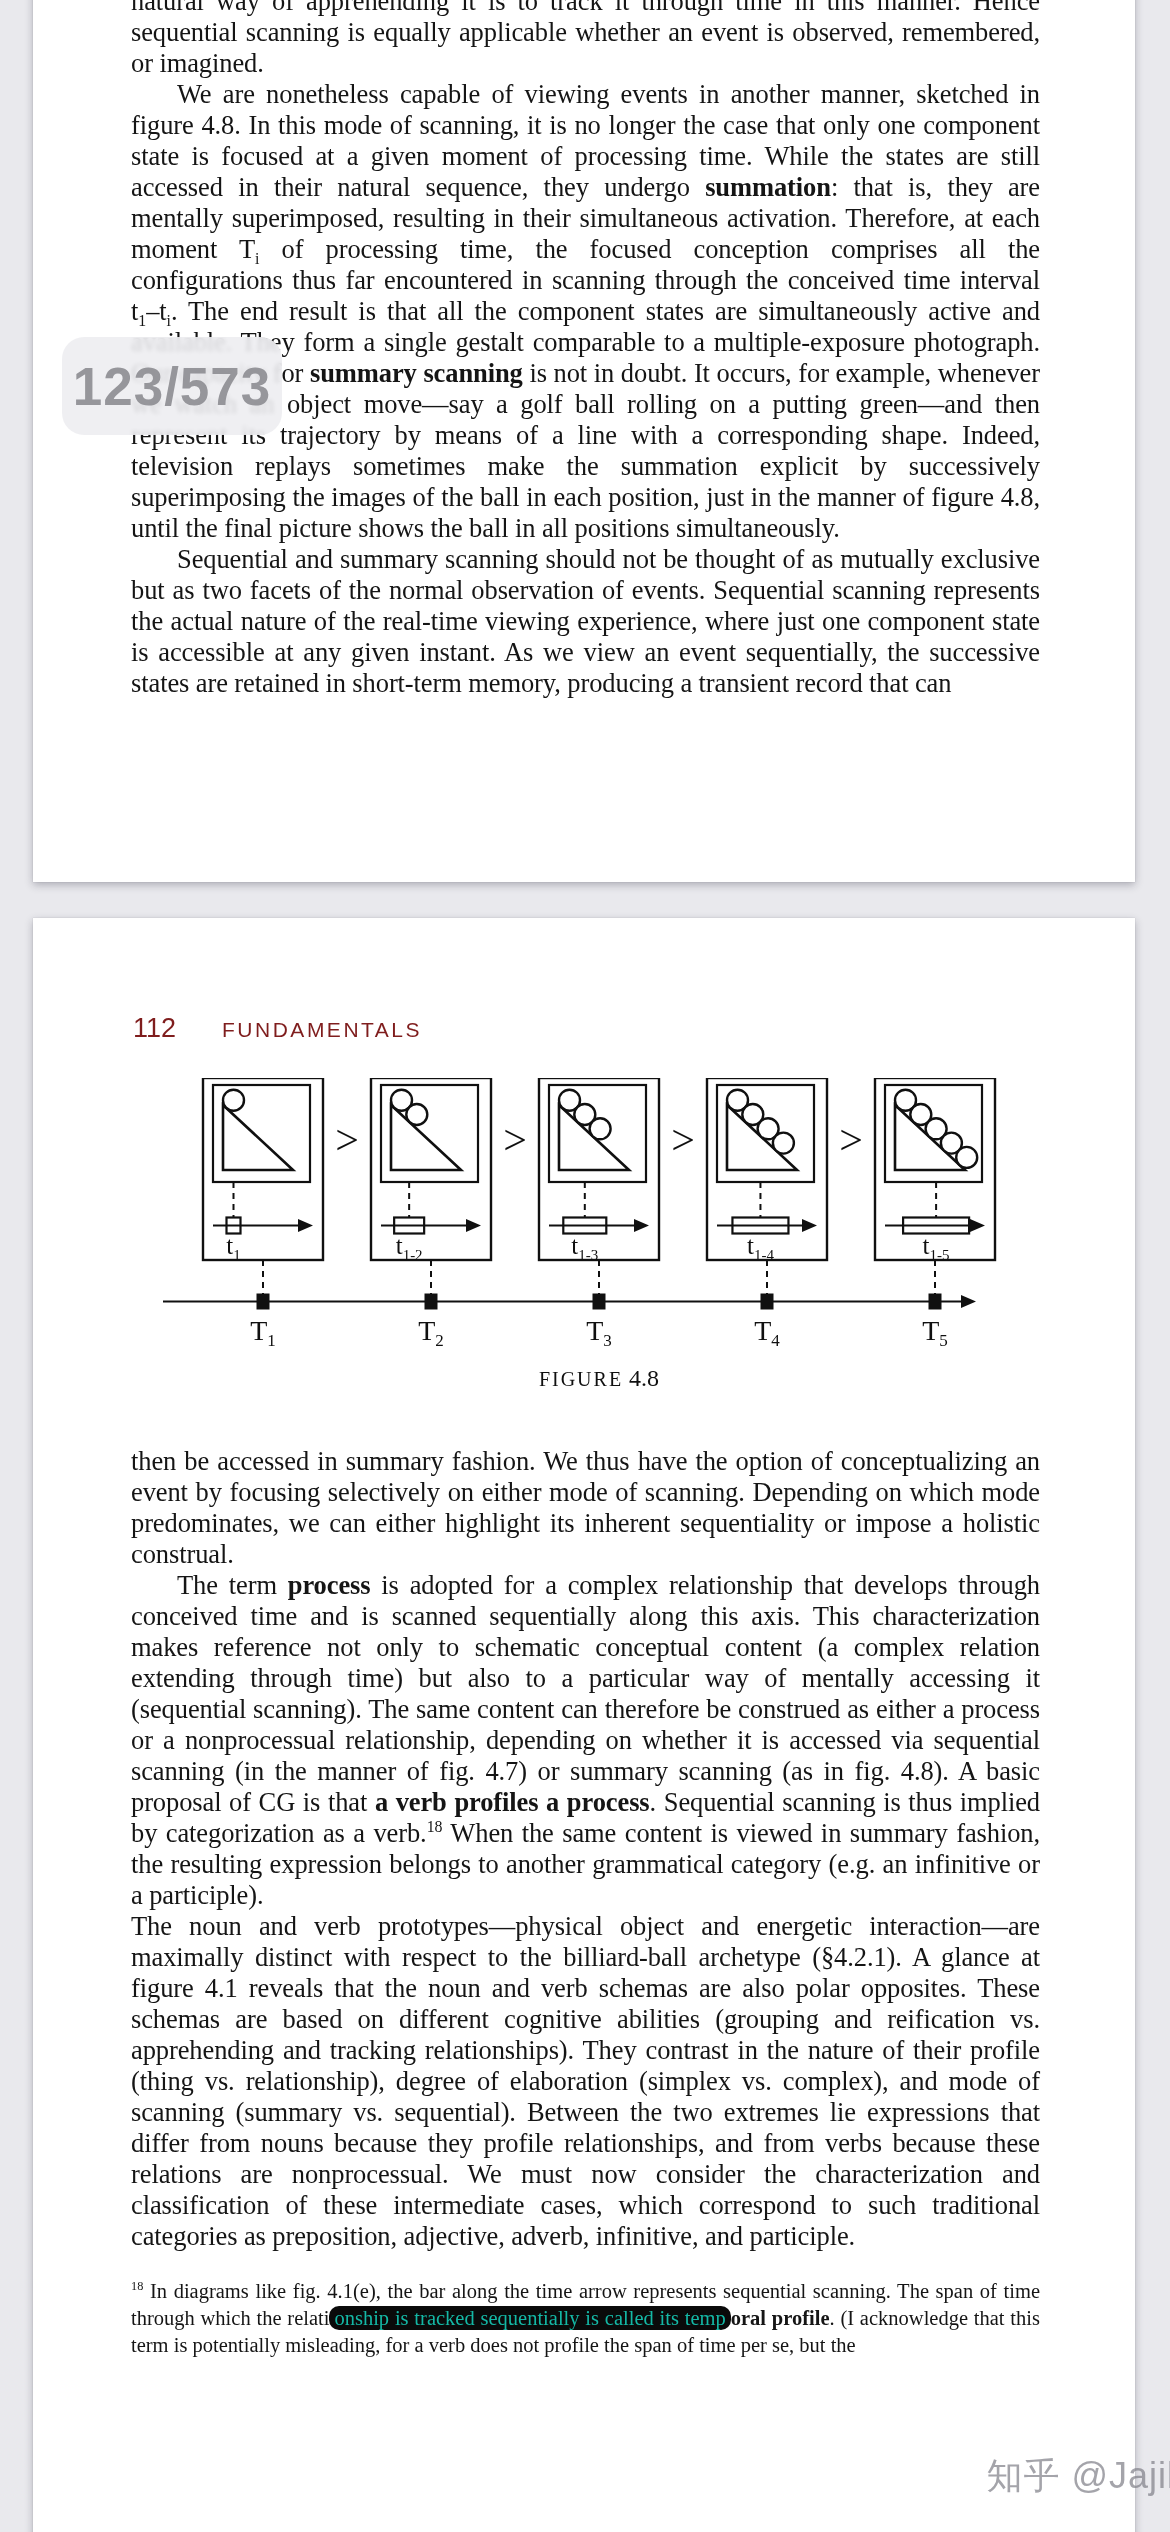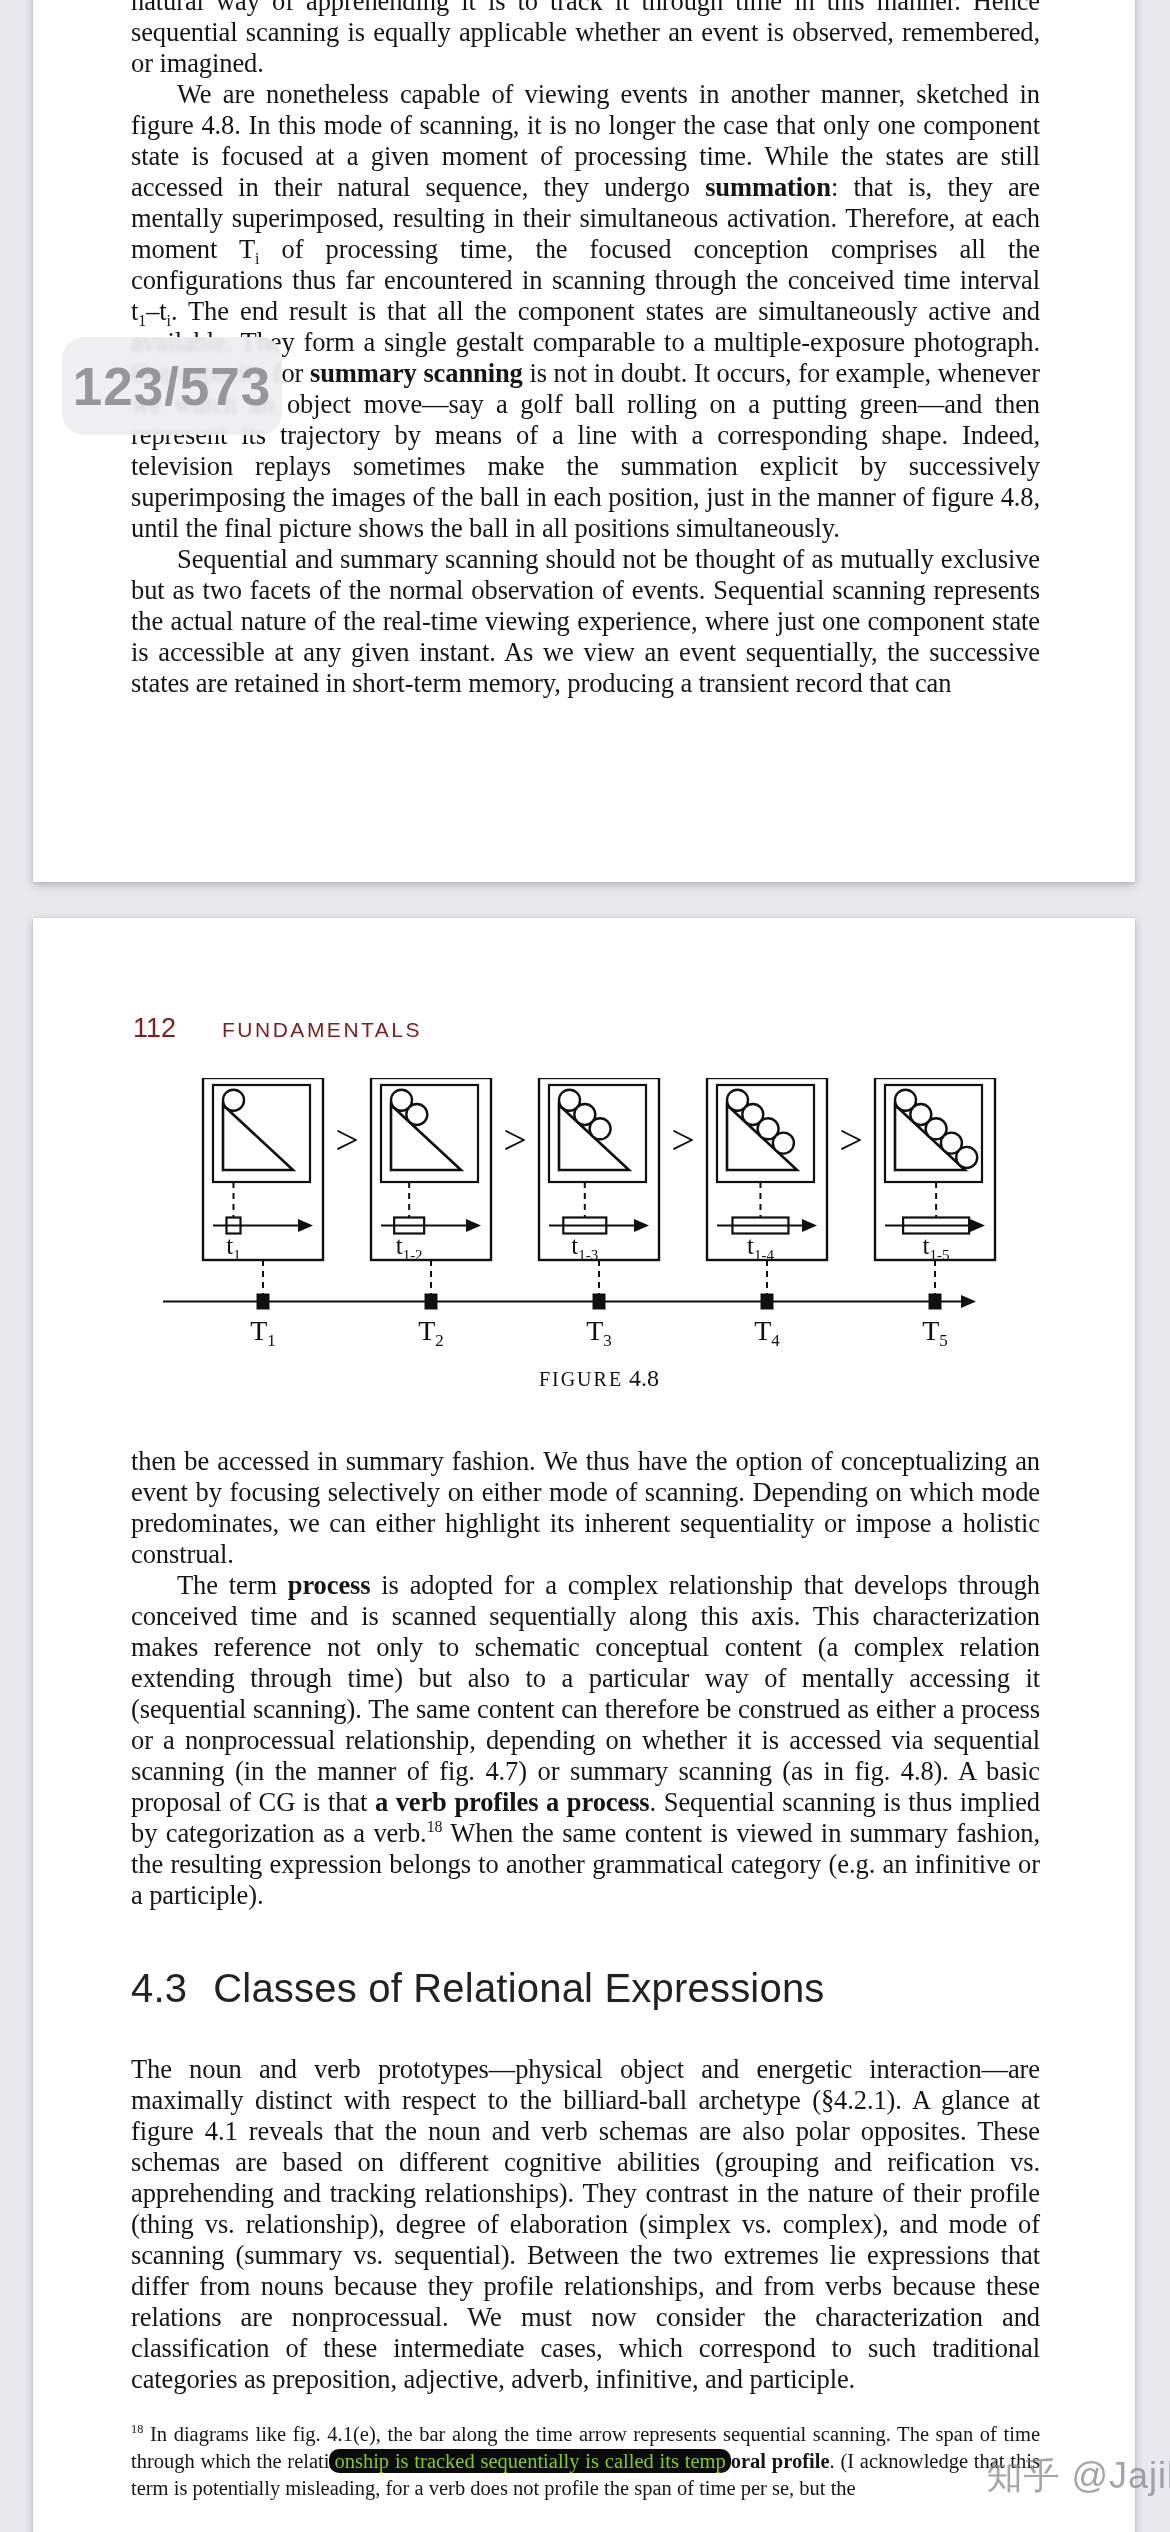--- a/index.html
+++ b/index.html
@@ -42,21 +42,21 @@
     font-size:40px;color:#222;letter-spacing:0.2px;
     margin:62px 0 50px 0;text-align:left;text-indent:0;
   }
   h2.section .snum{margin-right:26px;}
 
   .footnote{
     margin-top:26px;font-size:20.5px;line-height:27px;letter-spacing:0;
     text-align:justify;color:#151515;
   }
   .redacted{
-    background:#0a0a0a;color:#84cc16;border-radius:10px;padding:1px 5px;
+    background:#0a0a0a;color:#14b8a6;border-radius:10px;padding:1px 5px;
     box-decoration-break:clone;-webkit-box-decoration-break:clone;
   }
 
   .badge{
     position:absolute;left:62px;top:337px;width:220px;height:98px;
     border-radius:22px;background:rgba(237,237,240,.88);
     backdrop-filter:blur(2px);-webkit-backdrop-filter:blur(2px);
     display:flex;align-items:center;justify-content:center;
     font-family:"Liberation Sans",sans-serif;font-weight:700;font-size:53px;
     color:rgba(140,140,145,.9);letter-spacing:1px;z-index:9;
@@ -157,20 +157,19 @@
         <line x1="772" y1="182" x2="772" y2="216" stroke="#101010" stroke-width="2" stroke-dasharray="6,5"></line>
         <rect x="765.5" y="215.5" width="13" height="16" fill="#101010"></rect>
         <text x="772" y="262" text-anchor="middle" font-family="&quot;Liberation Serif&quot;,serif" font-size="28" fill="#101010">T<tspan dy="6" font-size="17">5</tspan></text>
         <line x1="0" y1="223.5" x2="800" y2="223.5" stroke="#101010" stroke-width="2.2"></line>
         <polygon points="798,217 798,230 813,223.5" fill="#101010"></polygon>
         <text x="436" y="308" text-anchor="middle" font-family="&quot;Liberation Serif&quot;,serif" fill="#101010"><tspan font-size="20" letter-spacing="2">FIGURE</tspan><tspan font-size="24"> 4.8</tspan></text>
       </svg></div>
   <div class="textcol">
     <p><span>then be accessed in summary fashion. We thus have the option of conceptualizing an event by focusing selectively on either mode of scanning. Depending on which mode predominates, we can either highlight its inherent sequentiality or impose a holistic construal.</span></p>
     <p class="indent"><span>The term </span><b>process</b><span> is adopted for a complex relationship that develops through conceived time and is scanned sequentially along this axis. This characterization makes reference not only to schematic conceptual content (a complex relation extending through time) but also to a particular way of mentally accessing it (sequential scanning). The same content can therefore be construed as either a process or a nonprocessual relationship, depending on whether it is accessed via sequential scanning (in the manner of fig. 4.7) or summary scanning (as in fig. 4.8). A basic proposal of CG is that </span><b>a verb profiles a process</b><span>. Sequential scanning is thus implied by categorization as a verb.</span><sup>18</sup><span> When the same content is viewed in summary fashion, the resulting expression belongs to another grammatical category (e.g. an infinitive or a participle).</span></p>
-    <h2 class="section"><span class="snum">4.3</span><span>Classes of Relational Expressions</span></h2>
     <p><span>The noun and verb prototypes—physical object and energetic interaction—are maximally distinct with respect to the billiard-ball archetype (§4.2.1). A glance at figure 4.1 reveals that the noun and verb schemas are also polar opposites. These schemas are based on different cognitive abilities (grouping and reification vs. apprehending and tracking relationships). They contrast in the nature of their profile (thing vs. relationship), degree of elaboration (simplex vs. complex), and mode of scanning (summary vs. sequential). Between the two extremes lie expressions that differ from nouns because they profile relationships, and from verbs because these relations are nonprocessual. We must now consider the characterization and classification of these intermediate cases, which correspond to such traditional categories as preposition, adjective, adverb, infinitive, and participle.</span></p>
     <div class="footnote"><sup>18</sup><span> In diagrams like fig. 4.1(e), the bar along the time arrow represents sequential scanning. The span of time through which the relati</span><span class="redacted">onship is tracked sequentially is called its temp</span><b>oral profile</b><span>. (I acknowledge that this term is potentially misleading, for a verb does not profile the span of time per se, but the</span></div>
   </div>
 </div>
 
 <div class="badge">123/573</div>
 <div class="watermark">知乎 @Jajil</div>
 
 </body></html>

